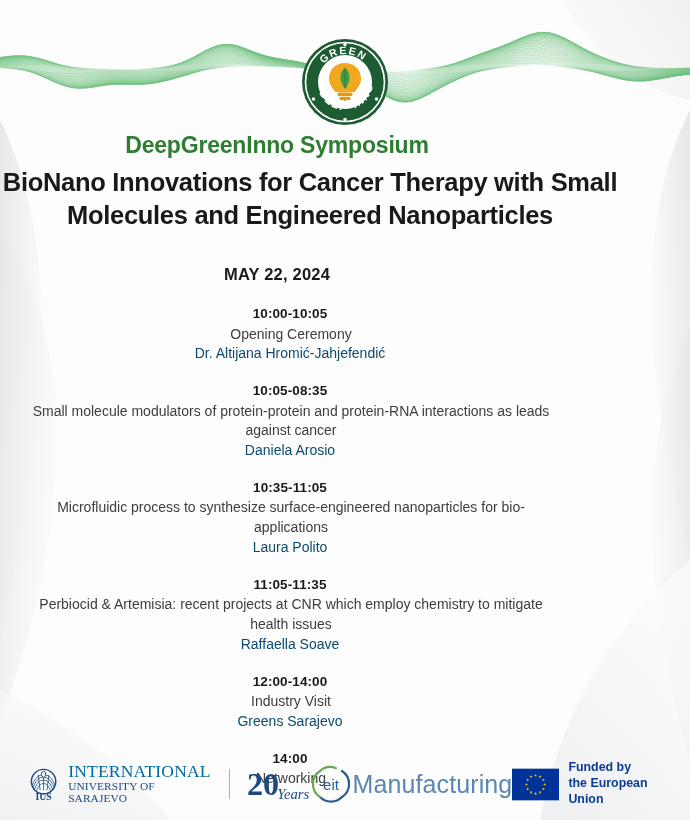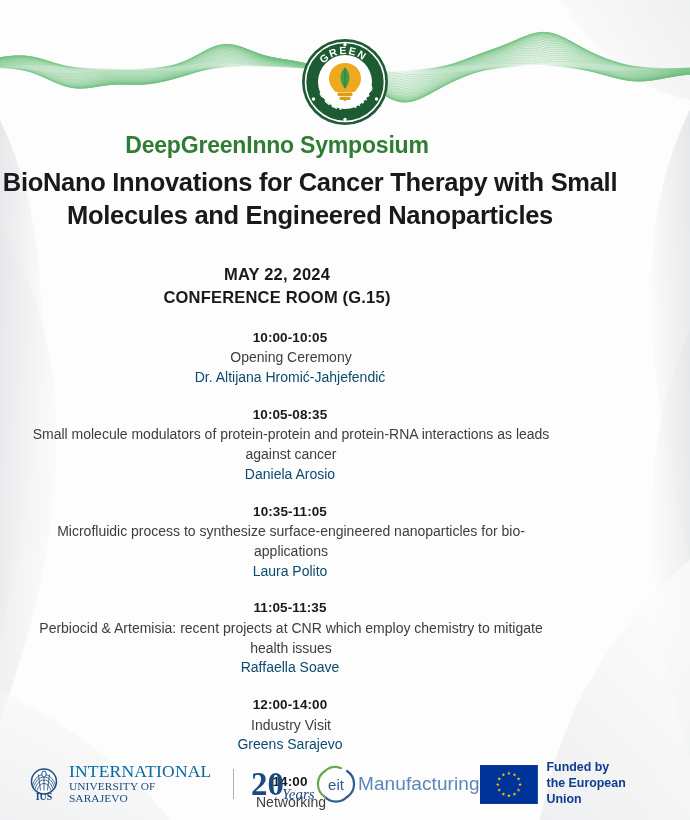--- a/index.html
+++ b/index.html
@@ -168,21 +168,21 @@
     height: 30px;
     background: #9fb4cc;
     margin: 0 9px;
   }
 
   .eit-logo {
     display: flex;
     align-items: center;
   }
   .eit-word {
-    font-size: 19px;
+    font-size: 25px;
     color: #5b86b5;
     letter-spacing: 0.1px;
   }
 
   .eu-logo {
     display: flex;
     align-items: center;
     gap: 9px;
   }
   .eu-text {
@@ -317,21 +317,20 @@
   </div>
 
   <div class="content">
 
     <div class="kicker">DeepGreenInno Symposium</div>
 
     <h1 class="main-title">BioNano Innovations for Cancer Therapy with Small Molecules and Engineered Nanoparticles</h1>
 
     <div class="event-meta">
       <div>MAY 22, 2024</div>
-      <div>CONFERENCE ROOM (G.15)</div>
     </div>
 
     <div class="schedule">
 
       <div class="session">
         <div class="session-time">10:00-10:05</div>
         <div class="session-title">Opening Ceremony</div>
         <div class="session-speaker">Dr. Altijana Hromić-Jahjefendić</div>
       </div>
 

